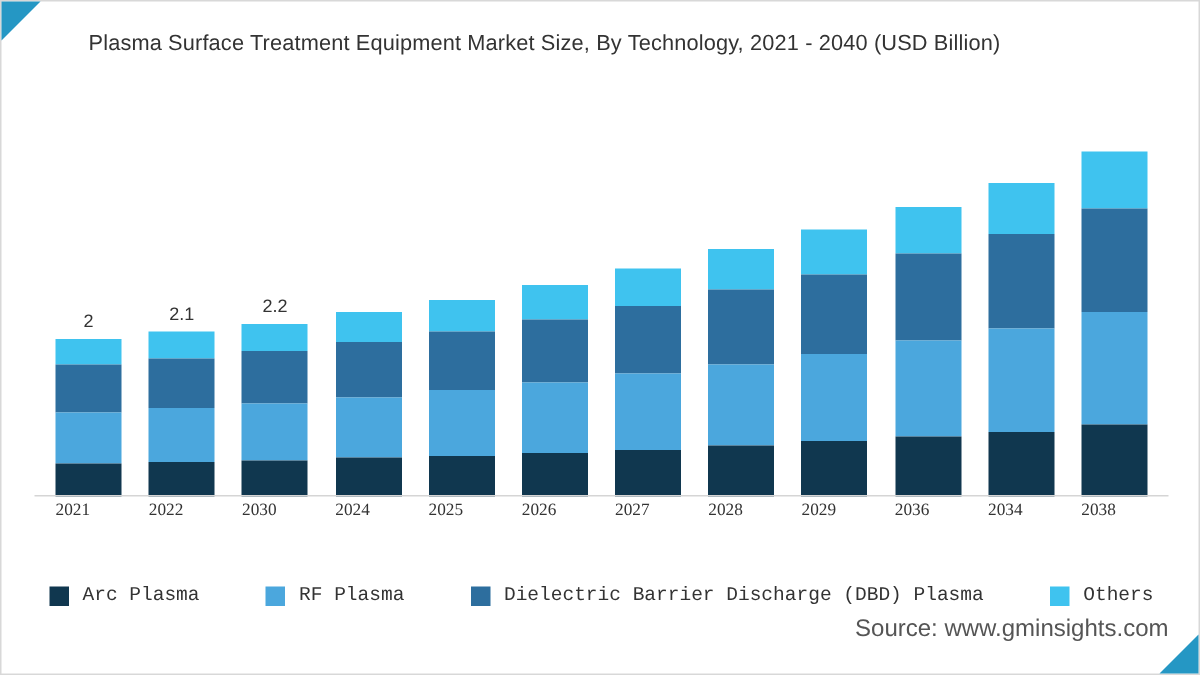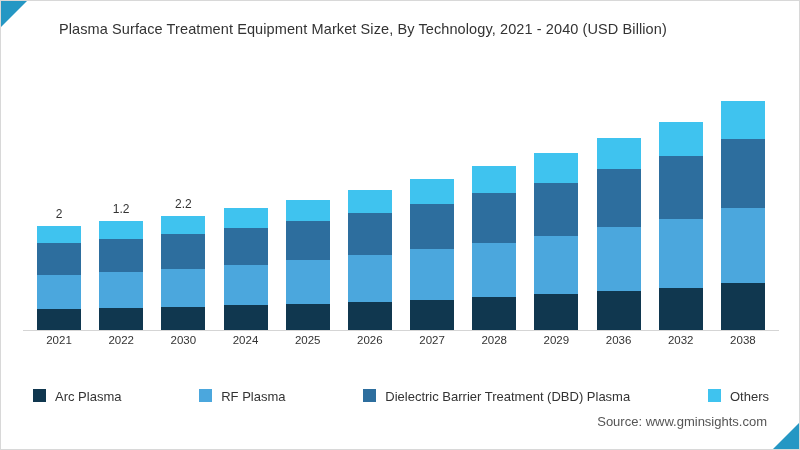--- a/index.html
+++ b/index.html
@@ -102,53 +102,55 @@
     top: 333px;
     width: 740px;
     height: 18px;
     display: flex;
     justify-content: space-between;
     padding: 0 6px;
     box-sizing: border-box;
   }
   .xtick {
     width: 44px;
-    text-align: center;
+    text-align: left;
     font-size: 11.5px;
     color: #333333;
+    font-family: Liberation Serif, serif;
   }
   #legend {
     position: absolute;
     left: 32px;
     top: 388px;
     width: 736px;
     display: flex;
     align-items: center;
     justify-content: space-between;
   }
   .legend-item {
     display: flex;
-    align-items: flex-start;
+    align-items: flex-end;
+    font-family: Liberation Mono, monospace;
   }
   .legend-swatch {
     width: 13px;
     height: 13px;
     margin-right: 9px;
     flex: none;
   }
   .legend-text {
     font-size: 13px;
     color: #333333;
     white-space: nowrap;
   }
   #source {
     position: absolute;
-    right: 32px;
+    right: 20px;
     bottom: 20px;
-    font-size: 13px;
+    font-size: 16px;
     color: #555555;
   }
 </style>
 </head>
 <body>
 
 <div id="page">
 
   <div class="corner corner-tl"></div>
   <div class="corner corner-br"></div>
@@ -160,21 +162,21 @@
         <div class="bar-col">
           <div class="bar-label">2</div>
           <div class="bar-stack">
             <div class="seg" style="background: rgb(63, 195, 239); height: 16.7333px;"></div>
             <div class="seg" style="background: rgb(45, 110, 158); height: 31.375px;"></div>
             <div class="seg" style="background: rgb(75, 167, 221); height: 34.5125px;"></div>
             <div class="seg" style="background: rgb(16, 55, 79); height: 21.9625px;"></div>
           </div>
         </div>
         <div class="bar-col">
-          <div class="bar-label">1.2</div>
+          <div class="bar-label">2.1</div>
           <div class="bar-stack">
             <div class="seg" style="background: rgb(63, 195, 239); height: 17.7792px;"></div>
             <div class="seg" style="background: rgb(45, 110, 158); height: 32.9438px;"></div>
             <div class="seg" style="background: rgb(75, 167, 221); height: 36.0812px;"></div>
             <div class="seg" style="background: rgb(16, 55, 79); height: 23.0083px;"></div>
           </div>
         </div>
         <div class="bar-col">
           <div class="bar-label">2.2</div>
           <div class="bar-stack">
@@ -273,36 +275,36 @@
       <div class="xtick">2021</div>
       <div class="xtick">2022</div>
       <div class="xtick">2030</div>
       <div class="xtick">2024</div>
       <div class="xtick">2025</div>
       <div class="xtick">2026</div>
       <div class="xtick">2027</div>
       <div class="xtick">2028</div>
       <div class="xtick">2029</div>
       <div class="xtick">2036</div>
-      <div class="xtick">2032</div>
+      <div class="xtick">2034</div>
       <div class="xtick">2038</div>
     </div>
 
   <div id="legend">
       <div class="legend-item">
         <span class="legend-swatch" style="background: rgb(16, 55, 79);"></span>
         <span class="legend-text">Arc Plasma</span>
       </div>
       <div class="legend-item">
         <span class="legend-swatch" style="background: rgb(75, 167, 221);"></span>
         <span class="legend-text">RF Plasma</span>
       </div>
       <div class="legend-item">
         <span class="legend-swatch" style="background: rgb(45, 110, 158);"></span>
-        <span class="legend-text">Dielectric Barrier Treatment (DBD) Plasma</span>
+        <span class="legend-text">Dielectric Barrier Discharge (DBD) Plasma</span>
       </div>
       <div class="legend-item">
         <span class="legend-swatch" style="background: rgb(63, 195, 239);"></span>
         <span class="legend-text">Others</span>
       </div>
     </div>
 
   <div id="source">Source: www.gminsights.com</div>
 </div>
 

